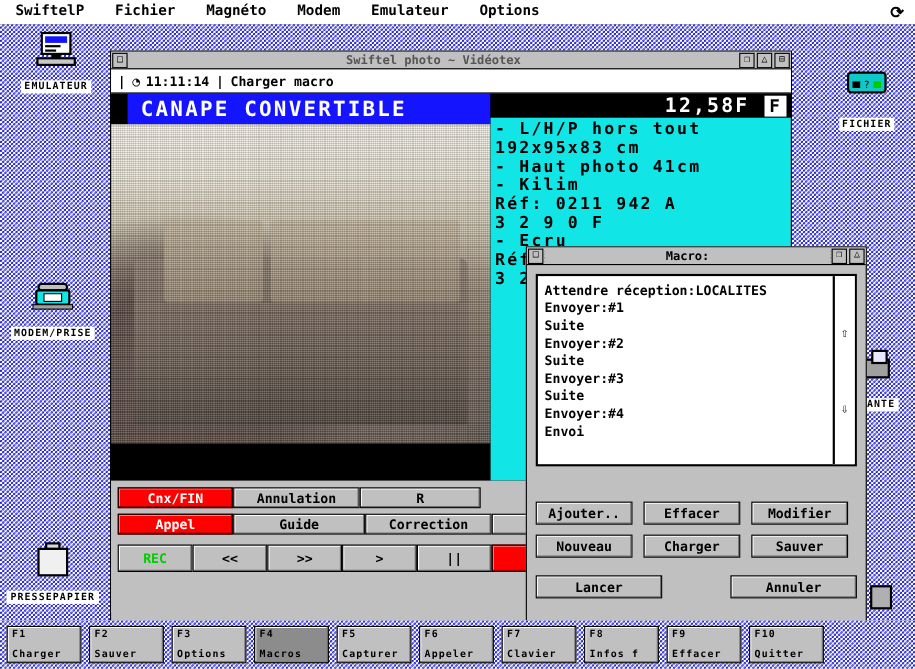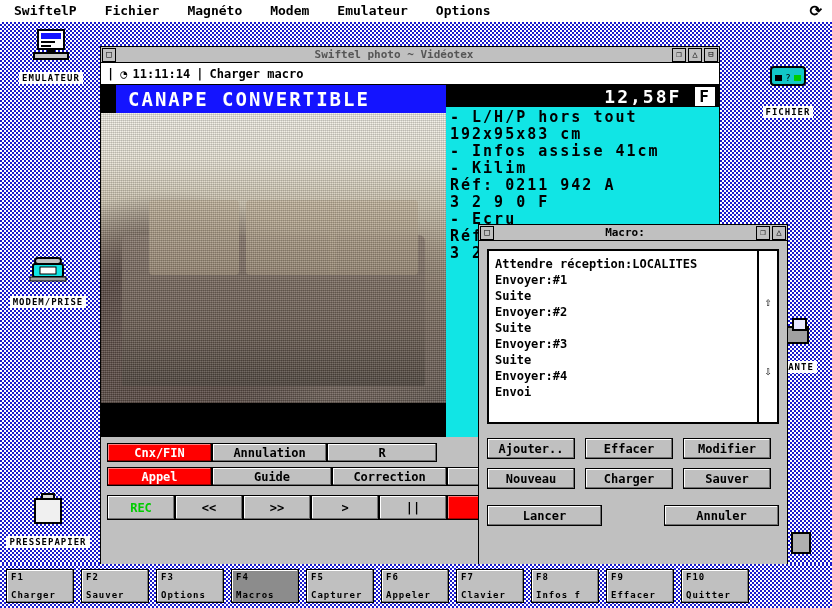--- a/index.html
+++ b/index.html
@@ -143,21 +143,21 @@
     color:#000;overflow:hidden;
   }
   #macro-scroll{
     width:20px;border-left:2px solid #000;background:#fff;
     display:flex;flex-direction:column;justify-content:space-between;align-items:center;
     box-sizing:border-box;
   }
   .sb-arrow{height:18px;line-height:18px;font-size:12px;}
   .sb-thumb-gap{flex:1;position:relative;}
   .sb-div{position:absolute;left:0;right:0;height:2px;background:#000;}
-  #macro-buttons{margin-top:14px;}
+  #macro-buttons{margin-top:32px;}
   .mrow{display:flex;gap:10px;margin-bottom:9px;}
   .mrow .btn{height:21px;width:88px;}
   .mrow.last{margin-top:16px;justify-content:space-between;}
   .mrow.last .btn{width:115px;height:21px;}
   
   #fnbar{position:absolute;left:0;bottom:0;width:832px;height:44px;
     background-color:#ffffff;
     background-image:
       linear-gradient(45deg,#1a1acd 25%,transparent 25%,transparent 75%,#1a1acd 75%),
       linear-gradient(45deg,#1a1acd 25%,transparent 25%,transparent 75%,#1a1acd 75%);
@@ -286,21 +286,21 @@
       </div>
 
       <div id="vtx-text">
         <div id="vtx-price">
           <span>12,58F</span>
           <span class="fbox">F</span>
         </div>
         <div id="vtx-lines">
           <div>- L/H/P hors tout</div>
           <div>  192x95x83  cm</div>
-          <div>- Infos assise 41cm</div>
+          <div>- Haut photo 41cm</div>
           <div>- Kilim</div>
           <div>  Réf:  0211 942 A</div>
           <div>         3 2 9 0  F</div>
           <div>- Ecru</div>
           <div>  Réf:  0211 943 R</div>
           <div>         3 2 9 0  F</div>
         </div>
       </div>
     </div>
 

